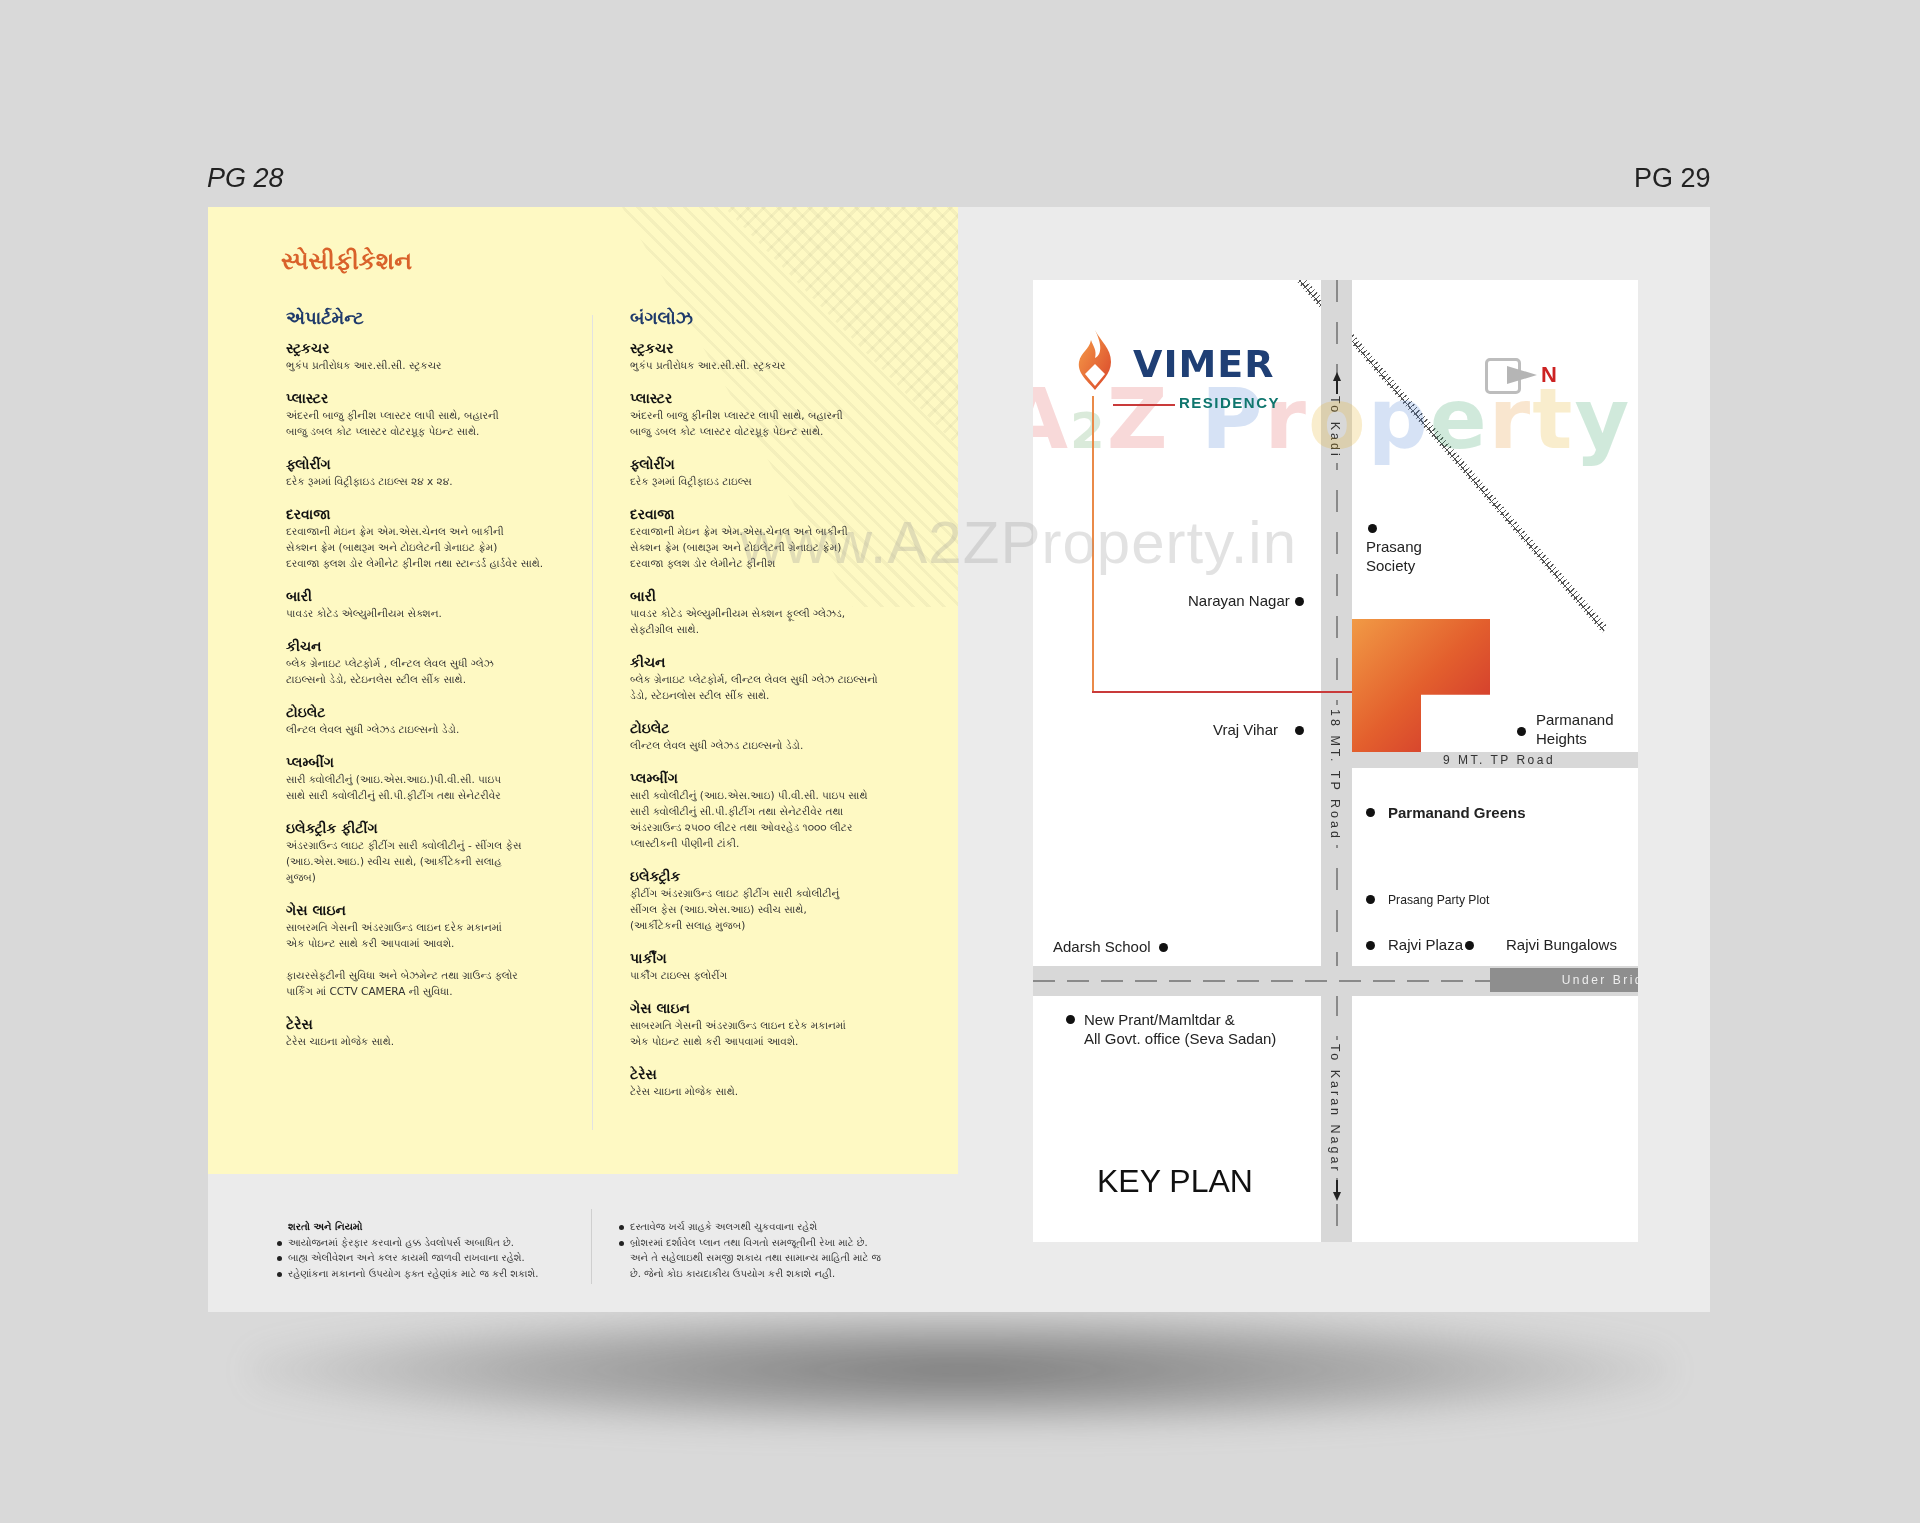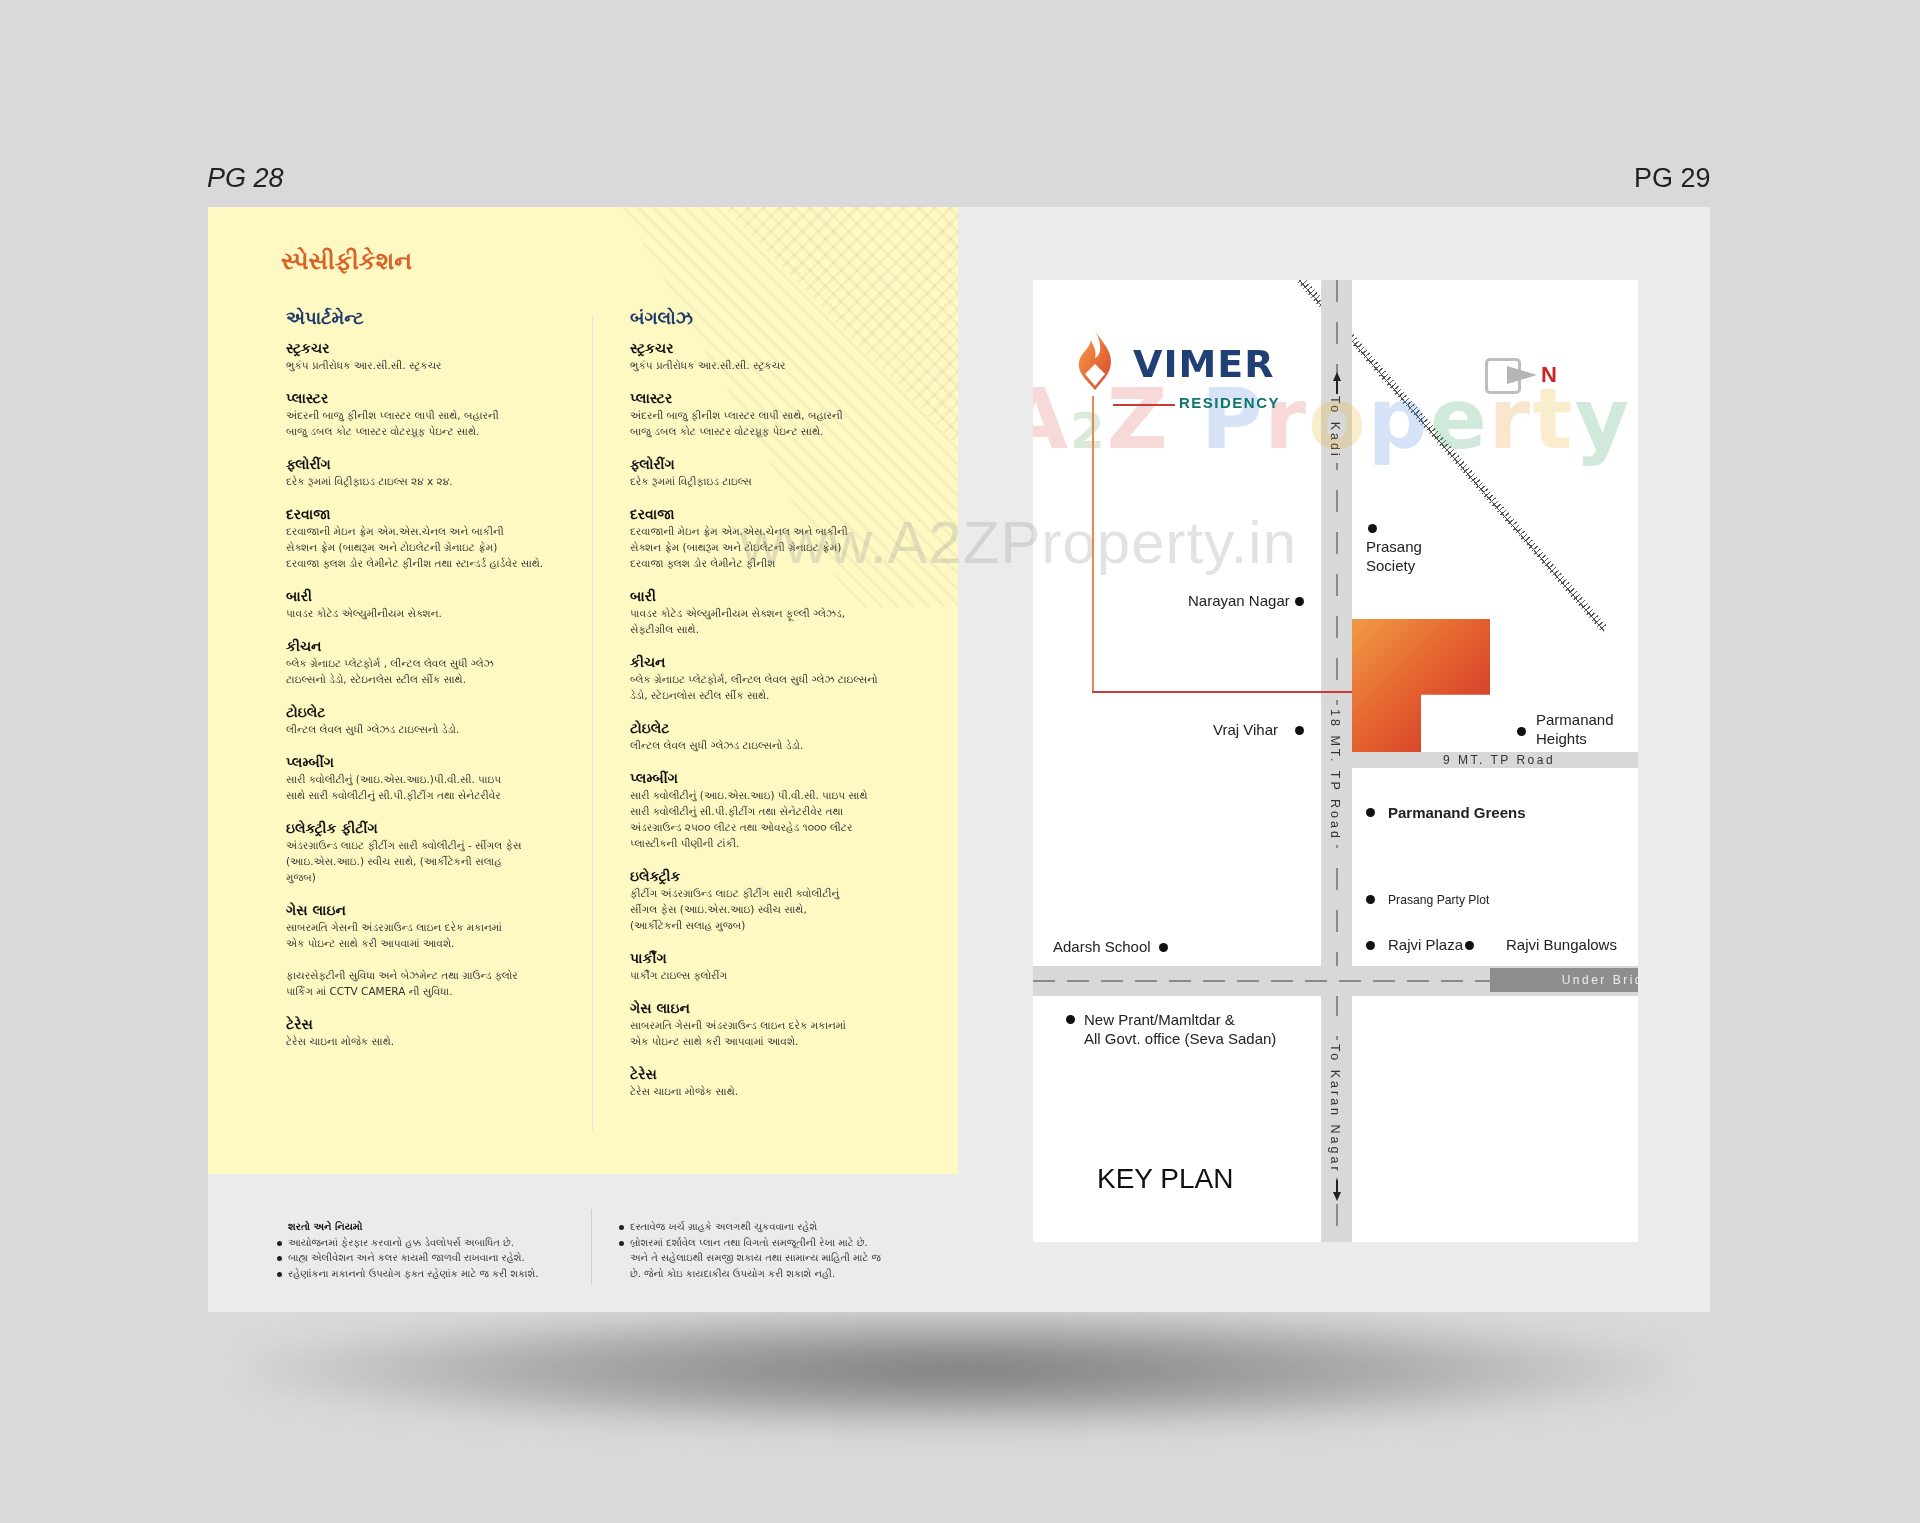--- a/index.html
+++ b/index.html
@@ -161,21 +161,21 @@
   .north-box { position: absolute; left: 0; top: 0; width: 30px; height: 30px; border: 3px solid #bdbdbd; border-radius: 5px; background: #fff; }
   .north-arrow {
     position: absolute; left: 22px; top: 8px; width: 0; height: 0;
     border-top: 9px solid transparent; border-bottom: 9px solid transparent; border-left: 30px solid #b5b5b5;
   }
   .north-n { position: absolute; left: 56px; top: 4px; font-size: 22px; font-weight: bold; color: #cc2222; }
 
   .lm { position: absolute; font-size: 15px; color: #222; line-height: 19px; white-space: pre-line; }
   .lm-sm { font-size: 13.5px; transform: scaleX(0.9); transform-origin: left; }
   .dot { position: absolute; width: 9px; height: 9px; border-radius: 50%; background: #111; }
-  .key-plan { position: absolute; left: 64px; top: 883px; font-size: 28px; color: #111; }
+  .key-plan { position: absolute; left: 64px; top: 883px; font-size: 32px; color: #111; }
 
   .center-watermark {
     position: absolute; left: 740px; top: 508px; font-size: 60px; color: rgba(150,150,150,0.28);
     font-family: "Liberation Sans", sans-serif; white-space: nowrap; letter-spacing: 1px; z-index: 5;
   }
 </style>
 </head>
 <body>
 
 <div class="pg-label" id="pg-left-label">PG 28</div>

